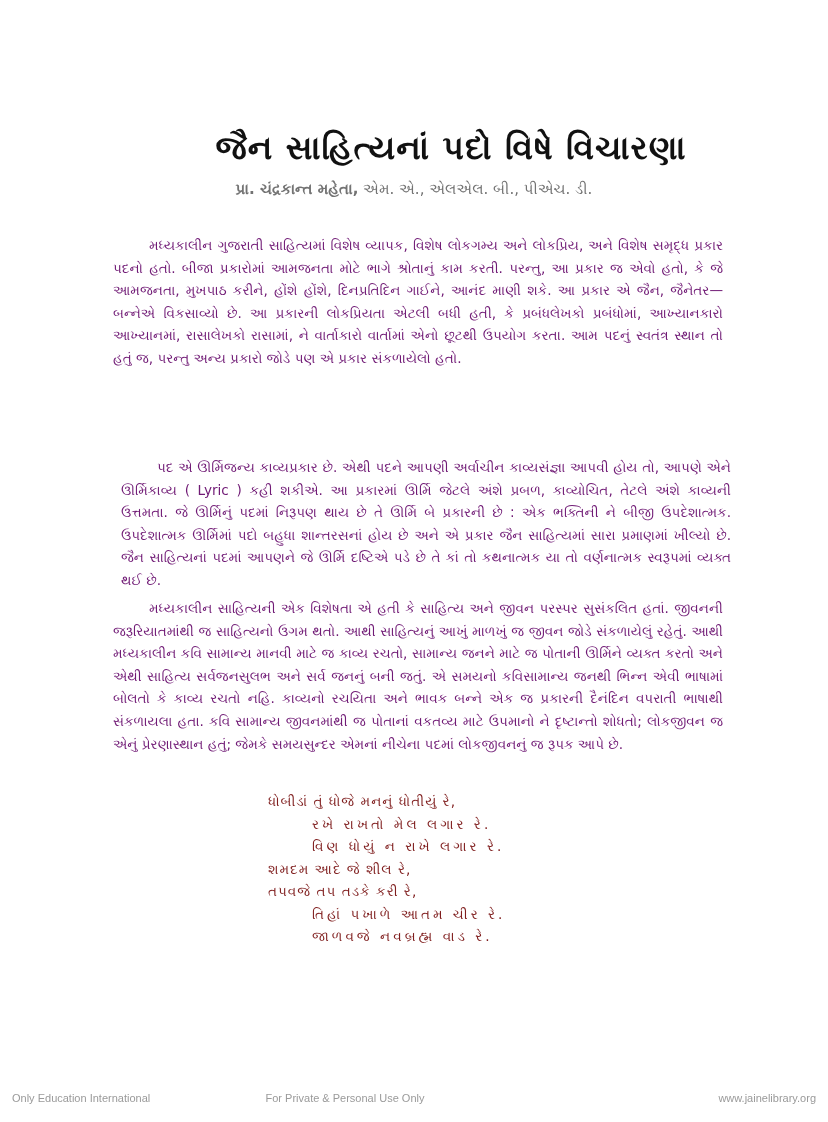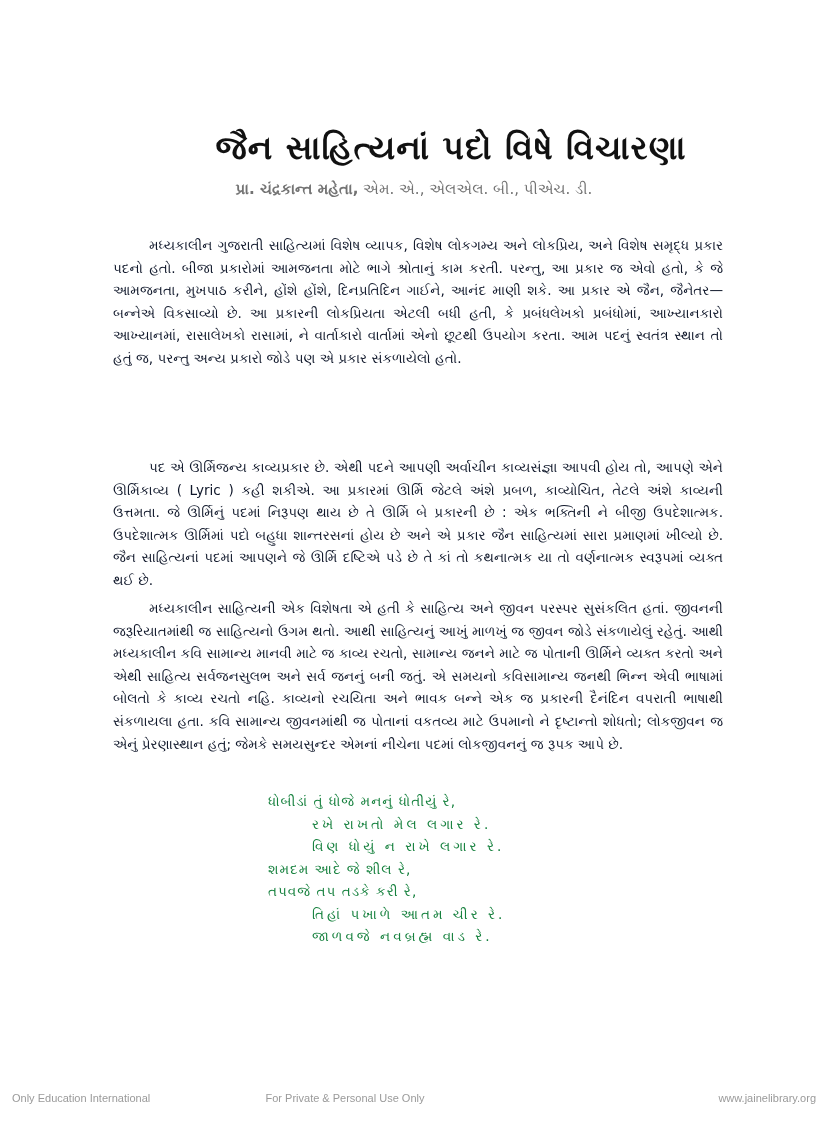--- a/index.html
+++ b/index.html
@@ -12,29 +12,29 @@
     position: absolute; top: 128px; left: 0; width: 828px; text-align: center;
     font-size: 33px; font-weight: bold; letter-spacing: 1px; color: #111; padding-left: 37px;
   }
   .author {
     position: absolute; top: 180px; left: 0; width: 828px; text-align: center;
     font-size: 15px; color: #737373;
   }
   .author .name { font-weight: bold; }
   .body-text {
     position: absolute; left: 113px; width: 610px;
-    font-size: 13.6px; line-height: 22.6px; text-align: justify; color: #0f172a;
+    font-size: 13.6px; line-height: 22.6px; text-align: justify; color: #701a75;
   }
   .body-text p { margin: 0; text-indent: 36px; }
   #para1 { top: 234px; }
-  #para2 { top: 456px; }
+  #para2 { top: 456px; margin-left: 8px; }
   #para3 { top: 597px; }
   .verse {
     position: absolute; top: 790px; left: 268px; width: 300px;
-    font-size: 13.6px; color: #15803d;
+    font-size: 13.6px; color: #7f1d1d;
   }
   .verse .line { height: 22.5px; line-height: 22.5px; white-space: nowrap; }
   .verse .line.indent { padding-left: 44px; letter-spacing: 3px; }
   .verse .line.first { letter-spacing: 1px; }
   .footer {
     position: absolute; top: 1092px; left: 0; width: 828px; height: 20px;
     font-family: "Liberation Sans", sans-serif; font-size: 11px; color: #9a9a9a;
   }
   .footer .left { position: absolute; left: 12px; top: 0; }
   .footer .center { position: absolute; left: 0; width: 690px; text-align: center; top: 0; }

